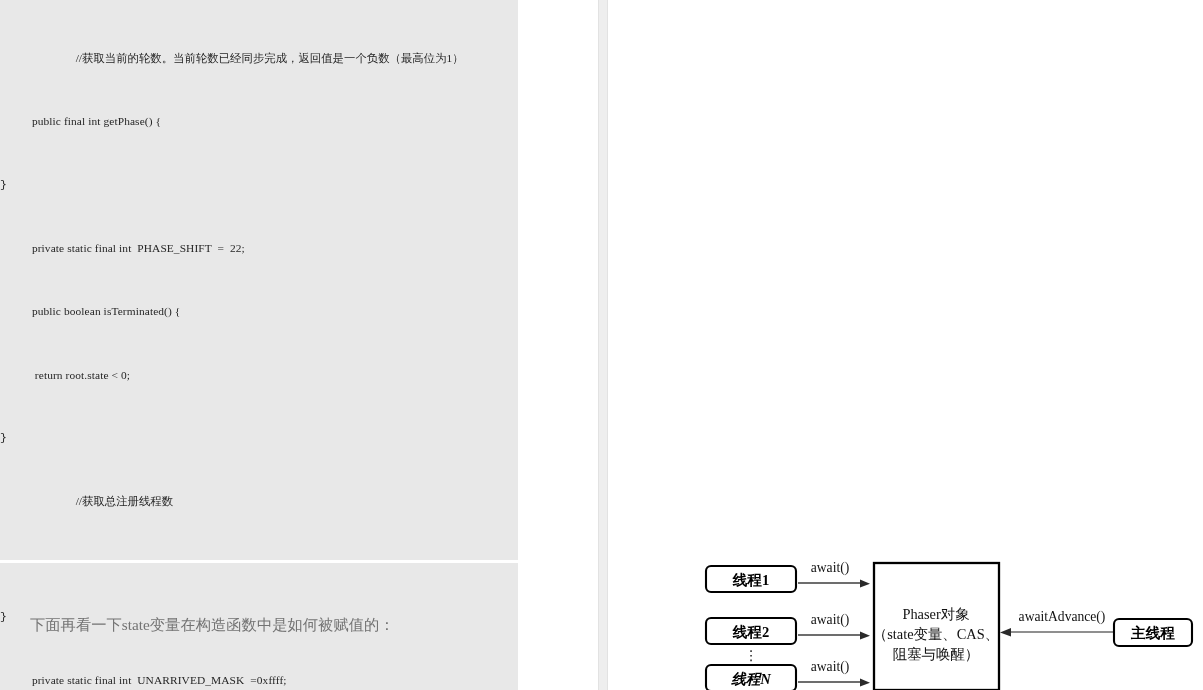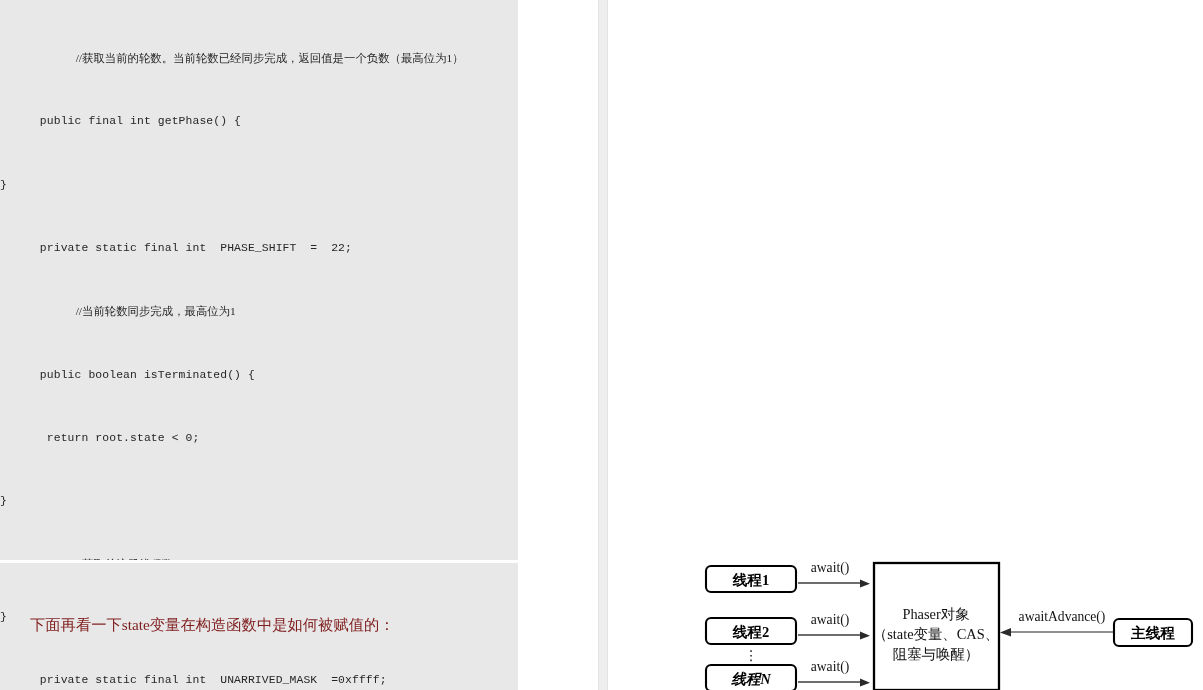--- a/index.html
+++ b/index.html
@@ -48,29 +48,29 @@
   }
   .code-left-a{
     position:absolute;left:0;top:0;width:518px;
     padding:6px 0 3px 0;
   }
   .code-left-b{
     position:absolute;left:0;top:563px;width:518px;
     padding:2px 0 4px 0;
   }
   .ln{display:block;height:21.1px;}
-  .ind1{padding-left:26px;}
+  .ind1{padding-left:26px;font-family:Liberation Serif, serif;}
   .ind0{padding-left:0px;}
 
   
   .para{
     font-family:"Liberation Serif", serif;
     font-size:15.3px;
     line-height:25.2px;
-    color:#7f1d1d;
+    color:#737373;
     text-align:justify;
   }
   .p-left-1{
     position:absolute;left:0;top:612px;width:540px;
     text-indent:30px;
   }
 
   
   .figure{
     position:absolute;left:694px;top:553px;width:509px;height:137px;text-align:center;
@@ -103,21 +103,20 @@
 
 <div class="page">
 
   <div class="col col-left">
 
     <div class="code code-left-a">
       <span class="ln ind1 cn">  //获取当前的轮数。当前轮数已经同步完成，返回值是一个负数（最高位为1）</span>
       <span class="ln ind1">  public final int getPhase() {</span>
       <span class="ln ind0">}</span>
       <span class="ln ind1">  private static final int  PHASE_SHIFT  =  22;</span>
-      <span class="ln ind1 cn">  //当前轮数同步完成，最高位为1</span>
       <span class="ln ind1">  public boolean isTerminated() {</span>
       <span class="ln ind1">   return root.state &lt; 0;</span>
       <span class="ln ind0">}</span>
       <span class="ln ind1 cn">  //获取总注册线程数</span>
       
       
       
       
       
       

